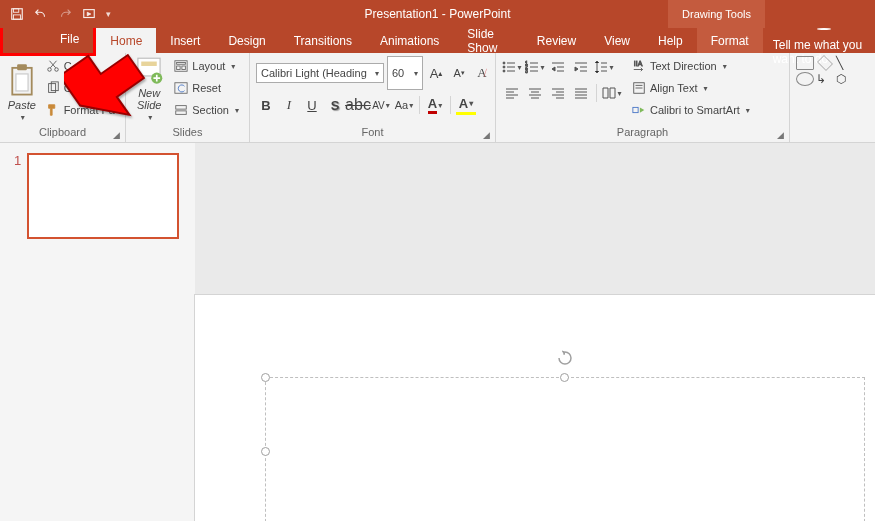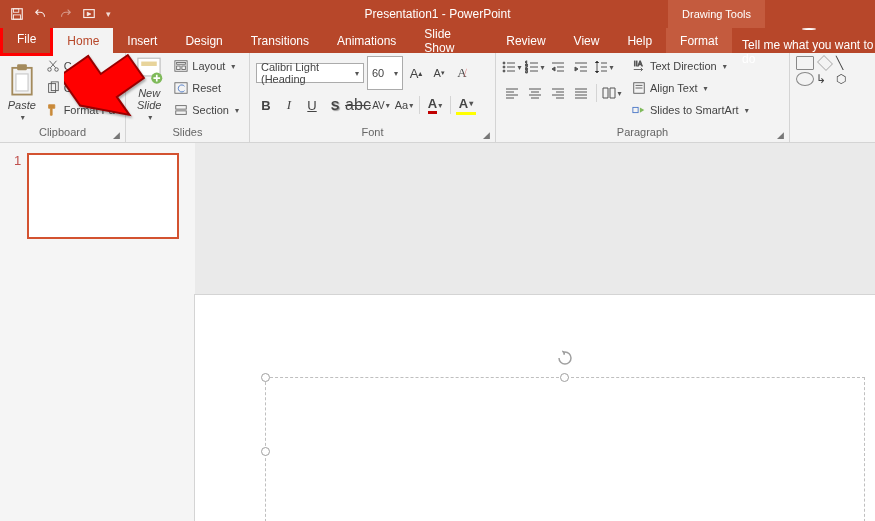--- a/index.html
+++ b/index.html
@@ -7,37 +7,37 @@
 
 .titlebar { height: 28px; background: #B7472A; color: #fff; display: flex; align-items: center; position: relative; }
 .qa { display: flex; align-items: center; gap: 10px; padding: 0 10px; }
 .qa .ico { width: 14px; height: 14px; stroke: #fff; fill: none; opacity: .9; }
 .title { position: absolute; left: 50%; transform: translateX(-50%); font-size: 12px; }
 .ctx { position: absolute; right: 110px; background: #C45B3E; height: 100%; display: flex; align-items: center; padding: 0 14px; font-size: 11px; }
 
 .tabs { height: 25px; background: #B7472A; color: #fff; display: flex; align-items: stretch; font-size: 12px; }
 .tab { padding: 4px 14px; display: flex; align-items: center; cursor: pointer; }
 .tab.active { background: #F3F3F3; color: #B7472A; }
-.file-wrap { border: 3px solid #ff0000; margin: -3px 0 -3px 0; }
+.file-wrap { border: 3px solid #ff0000; margin: -3px 0 -3px 0; padding-left: 43px; }
 .tell { display: flex; align-items: center; gap: 8px; margin-left: 10px; font-size: 12px; flex-direction: column; }
 .tell .bulb { width: 14px; height: 14px; border: 1.3px solid #fff; border-radius: 50%; position: relative; }
 
 .ribbon { height: 90px; background: #F3F3F3; border-bottom: 1px solid #D4D4D4; display: flex; color: #444; }
 .group { position: relative; border-right: 1px solid #D4D4D4; padding: 3px 6px 0 6px; display: flex; flex-direction: column; }
 .group-body { flex: 1; display: flex; align-items: flex-start; gap: 4px; }
 .group-label { height: 16px; text-align: center; font-size: 11px; color: #666; }
 .dz { position: absolute; right: 2px; bottom: 2px; width: 10px; height: 10px; color: #777; font-size: 9px; }
 .bigbtn { display: flex; flex-direction: column; align-items: center; justify-content: flex-end; width: 42px; height: 66px; gap: 2px; cursor: pointer; }
 .bigbtn .lbl { font-size: 11px; font-style: italic; }
 .stack { display: flex; flex-direction: column; gap: 2px; justify-content: center; }
 .sbtn { display: flex; align-items: center; gap: 4px; height: 20px; padding: 0 4px; font-size: 11px; cursor: pointer; white-space: nowrap; }
 .sbtn .ic { width: 14px; height: 14px; }
 .dd::after { content: "▾"; font-size: 8px; color: #555; margin-left: 2px; }
 .fontsel { display: flex; gap: 3px; align-items: center; }
-.fontname { width: 108px; height: 20px; border: 1px solid #ABABAB; background: #fff; display: flex; align-items: center; padding: 0 4px; font-size: 11px; justify-content: space-between; }
+.fontname { width: 128px; height: 20px; border: 1px solid #ABABAB; background: #fff; display: flex; align-items: center; padding: 0 4px; font-size: 11px; justify-content: space-between; }
 .fontname::after { content: "▾"; font-size: 8px; color: #555; }
 .fontsize { width: 36px; height: 20px; border: 1px solid #ABABAB; background: #fff; display: flex; align-items: center; padding: 16px 4px; font-size: 11px; justify-content: space-between; }
 .fontsize::after { content: "▾"; font-size: 8px; color: #555; }
 .btnrow { display: flex; gap: 3px; align-items: center; height: 22px; }
 .tbtn { width: 20px; height: 20px; display: flex; align-items: center; justify-content: center; cursor: pointer; font-size: 13px; color: #444; }
 .tbtn.dd::after { margin-left: 1px; }
 .sep { width: 1px; height: 18px; background: #D4D4D4; margin: 0 2px; }
 
 .editor { display: flex; height: calc(521px - 143px); background: #EAEAEA; }
 .thumbs { width: 195px; background: #F5F5F5; padding: 10px 8px 10px 14px; }
@@ -302,21 +302,21 @@
               <rect x="2" y="2" width="12" height="12"></rect>
               <path d="M4 5h8M4 8h8"></path>
             </svg>
             <span>Align Text</span>
           </div>
         <div class="sbtn dd">
             <svg class="ic" viewBox="0 0 16 16" fill="none">
               <rect x="1" y="5" width="6" height="6" stroke="#4472C4"></rect>
               <path d="M9 5l5 3-5 3z" fill="#7FBA5A"></path>
             </svg>
-            <span>Slides to SmartArt</span>
+            <span>Calibri to SmartArt</span>
           </div>
       </div>
     </div>
     <div class="group-label">Paragraph</div>
     <div class="dz">◢</div>
   </div>
 
   <div class="group" style="flex:1;border-right:none">
     <div class="group-body">
       <div class="shape-grid">

